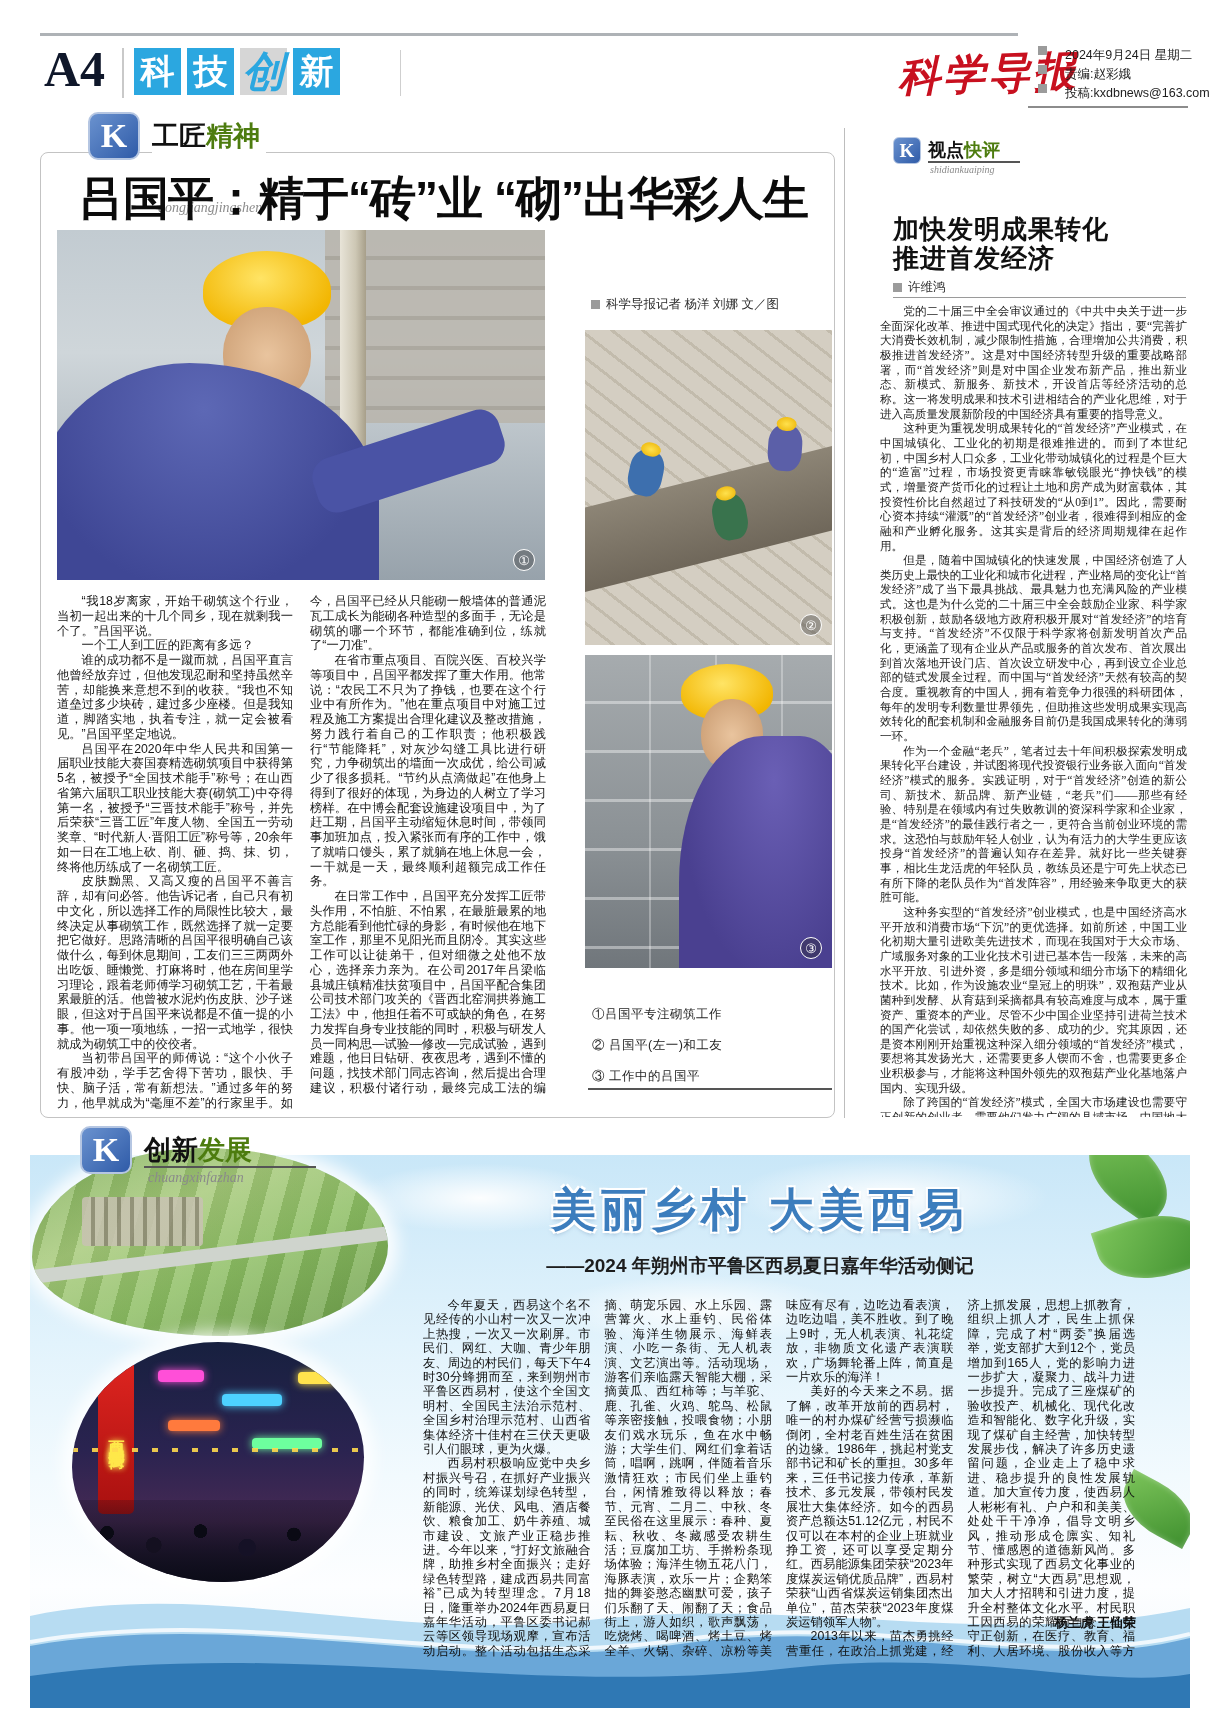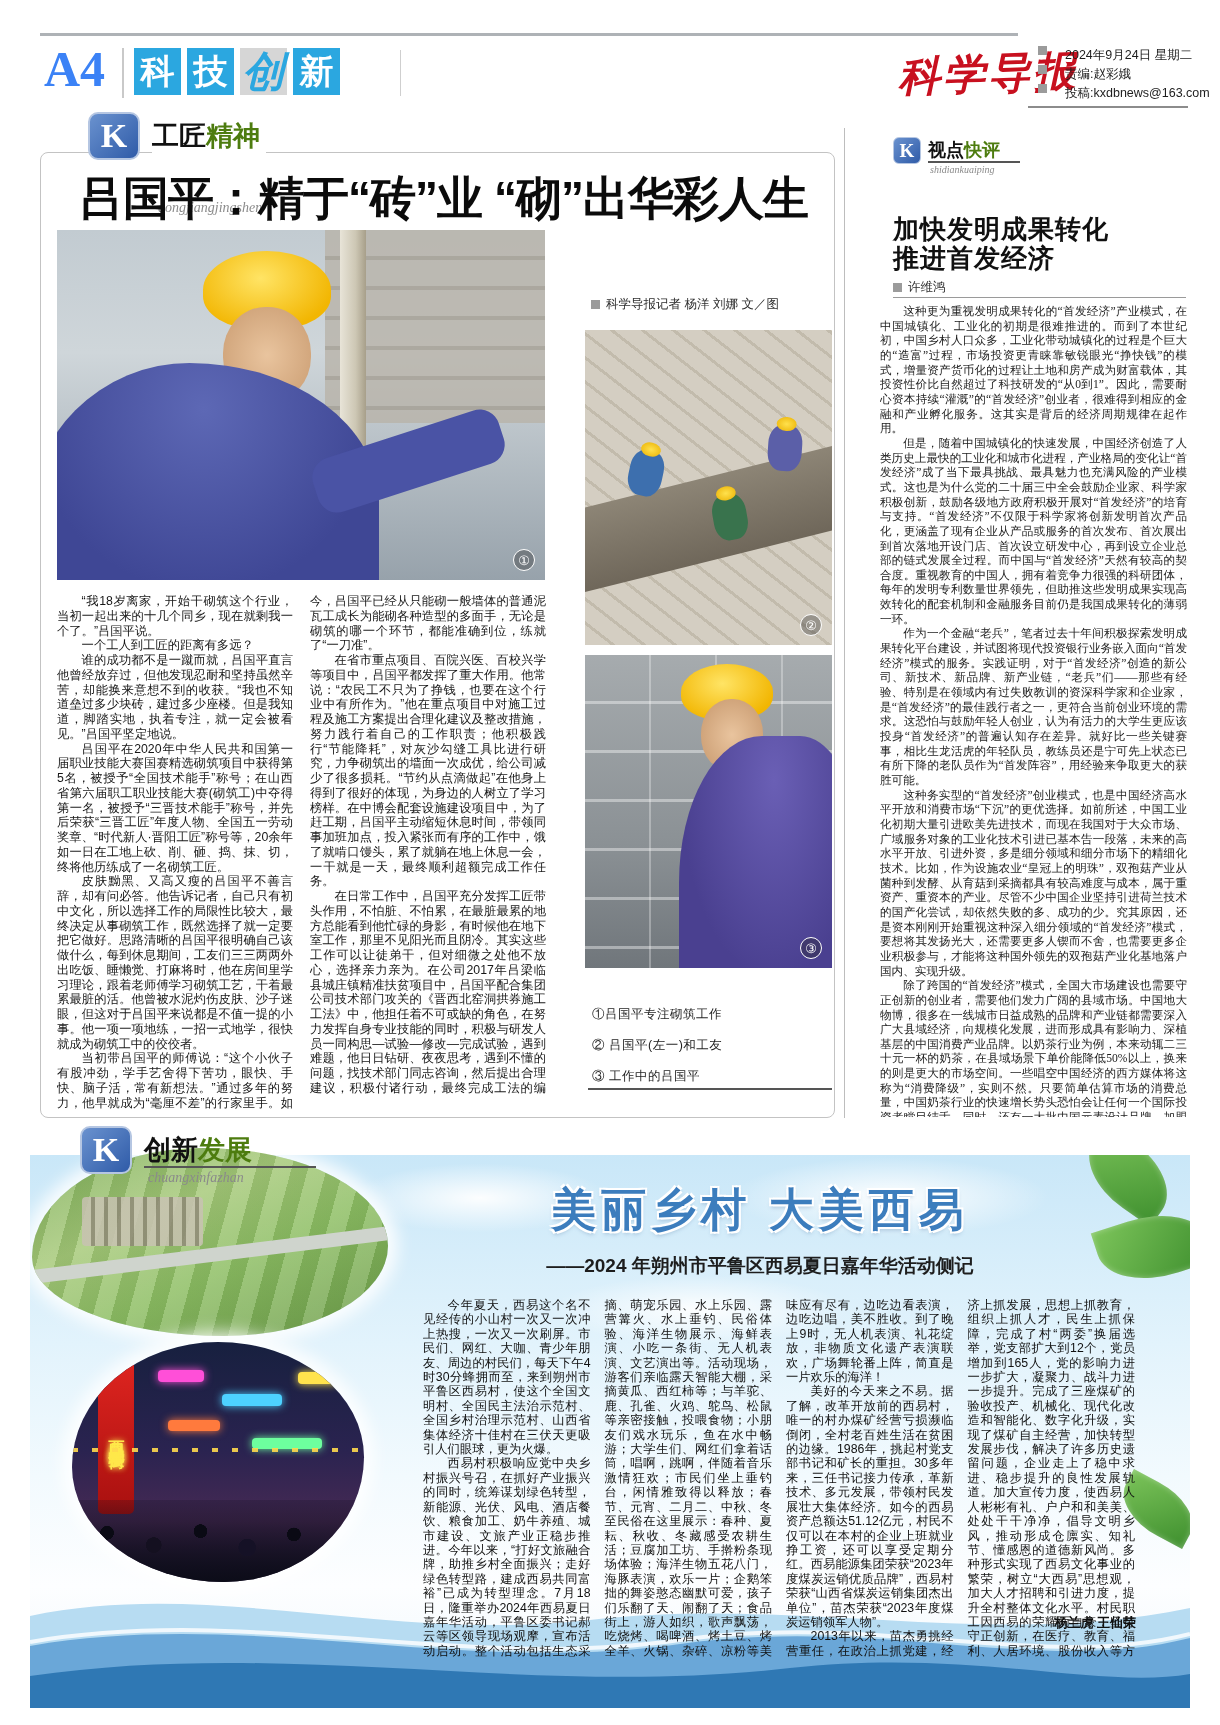--- a/index.html
+++ b/index.html
@@ -1,21 +1,21 @@
 <!DOCTYPE html>
 <html><head>
 <meta charset="utf-8">
 <style>
   * { margin:0; padding:0; box-sizing:border-box; }
   body { background:#e8e8e8; font-family:"Liberation Sans",sans-serif; }
   .page { position:relative; width:1220px; height:1725px; background:#fff; margin:0 auto; overflow:hidden; }
 
   
   .top-rule { position:absolute; left:40px; top:33px; width:978px; height:3px; background:#aeb2b6; }
-  .page-num { position:absolute; left:44px; top:40px; font-family:"Liberation Serif",serif; font-weight:bold; font-size:50px; color:#3b82f6; }
+  .page-num { position:absolute; left:44px; top:40px; font-family:"Liberation Serif",serif; font-weight:bold; font-size:50px; color:#0f172a; }
   .sec-divider { position:absolute; left:122px; top:48px; width:2px; height:50px; background:#c9c9c9; }
   .sec-blocks { position:absolute; left:134px; top:48px; display:flex; gap:6px; }
   .sec-block { width:47px; height:47px; background:#2ba7e0; color:#fff; font-weight:bold; font-size:34px; display:flex; align-items:center; justify-content:center; }
   .sec-block.gray { background:#d6d6d6; color:#2ba7e0; font-family:"Liberation Serif",serif; font-style:italic; font-size:42px; overflow:visible; }
   .sec-divider2 { position:absolute; left:400px; top:50px; width:1px; height:46px; background:#cfcfcf; }
   .masthead { position:absolute; left:898px; top:46px; font-family:"Liberation Serif",serif; font-style:italic; font-weight:bold; font-size:42px; letter-spacing:3px; color:#c8101f; transform:rotate(-2deg); }
   .head-info { position:absolute; left:1038px; top:46px; width:150px; font-size:12.5px; color:#1d1d1d; line-height:19px; }
   .head-info .row { display:flex; align-items:flex-start; gap:18px; white-space:nowrap; }
   .sq { display:inline-block; width:9px; height:9px; background:#9b9b9b; flex:0 0 auto; }
   .head-info-rule { position:absolute; left:1028px; top:106px; width:160px; height:2px; background:#8c8c8c; }
@@ -222,20 +222,21 @@
   <div class="tag-pinyin tag2-pinyin">shidiankuaiping</div>
 
   <div class="cm-title cm-t1">加快发明成果转化</div>
   <div class="cm-title cm-t2">推进首发经济</div>
   <div class="cm-author">
     <span class="sq"></span>
     <span>许维鸿</span>
   </div>
   <div class="cm-rule"></div>
   <div class="cm-body">
+      <p>党的二十届三中全会审议通过的《中共中央关于进一步全面深化改革、推进中国式现代化的决定》指出，要“完善扩大消费长效机制，减少限制性措施，合理增加公共消费，积极推进首发经济”。这是对中国经济转型升级的重要战略部署，而“首发经济”则是对中国企业发布新产品，推出新业态、新模式、新服务、新技术，开设首店等经济活动的总称。这一将发明成果和技术引进相结合的产业化思维，对于进入高质量发展新阶段的中国经济具有重要的指导意义。</p>
       <p>这种更为重视发明成果转化的“首发经济”产业模式，在中国城镇化、工业化的初期是很难推进的。而到了本世纪初，中国乡村人口众多，工业化带动城镇化的过程是个巨大的“造富”过程，市场投资更青睐靠敏锐眼光“挣快钱”的模式，增量资产货币化的过程让土地和房产成为财富载体，其投资性价比自然超过了科技研发的“从0到1”。因此，需要耐心资本持续“灌溉”的“首发经济”创业者，很难得到相应的金融和产业孵化服务。这其实是背后的经济周期规律在起作用。</p>
       <p>但是，随着中国城镇化的快速发展，中国经济创造了人类历史上最快的工业化和城市化进程，产业格局的变化让“首发经济”成了当下最具挑战、最具魅力也充满风险的产业模式。这也是为什么党的二十届三中全会鼓励企业家、科学家积极创新，鼓励各级地方政府积极开展对“首发经济”的培育与支持。“首发经济”不仅限于科学家将创新发明首次产品化，更涵盖了现有企业从产品或服务的首次发布、首次展出到首次落地开设门店、首次设立研发中心，再到设立企业总部的链式发展全过程。而中国与“首发经济”天然有较高的契合度。重视教育的中国人，拥有着竞争力很强的科研团体，每年的发明专利数量世界领先，但助推这些发明成果实现高效转化的配套机制和金融服务目前仍是我国成果转化的薄弱一环。</p>
       <p>作为一个金融“老兵”，笔者过去十年间积极探索发明成果转化平台建设，并试图将现代投资银行业务嵌入面向“首发经济”模式的服务。实践证明，对于“首发经济”创造的新公司、新技术、新品牌、新产业链，“老兵”们——那些有经验、特别是在领域内有过失败教训的资深科学家和企业家，是“首发经济”的最佳践行者之一，更符合当前创业环境的需求。这恐怕与鼓励年轻人创业，认为有活力的大学生更应该投身“首发经济”的普遍认知存在差异。就好比一些关键赛事，相比生龙活虎的年轻队员，教练员还是宁可先上状态已有所下降的老队员作为“首发阵容”，用经验来争取更大的获胜可能。</p>
       <p>这种务实型的“首发经济”创业模式，也是中国经济高水平开放和消费市场“下沉”的更优选择。如前所述，中国工业化初期大量引进欧美先进技术，而现在我国对于大众市场、广域服务对象的工业化技术引进已基本告一段落，未来的高水平开放、引进外资，多是细分领域和细分市场下的精细化技术。比如，作为设施农业“皇冠上的明珠”，双孢菇产业从菌种到发酵、从育菇到采摘都具有较高难度与成本，属于重资产、重资本的产业。尽管不少中国企业坚持引进荷兰技术的国产化尝试，却依然失败的多、成功的少。究其原因，还是资本刚刚开始重视这种深入细分领域的“首发经济”模式，要想将其发扬光大，还需要更多人锲而不舍，也需要更多企业积极参与，才能将这种国外领先的双孢菇产业化基地落户国内、实现升级。</p>
       <p>除了跨国的“首发经济”模式，全国大市场建设也需要守正创新的创业者，需要他们发力广阔的县域市场。中国地大物博，很多在一线城市日益成熟的品牌和产业链都需要深入广大县域经济，向规模化发展，进而形成具有影响力、深植基层的中国消费产业品牌。以奶茶行业为例，本来动辄二三十元一杯的奶茶，在县域场景下单价能降低50%以上，换来的则是更大的市场空间。一些唱空中国经济的西方媒体将这称为“消费降级”，实则不然。只要简单估算市场的消费总量，中国奶茶行业的快速增长势头恐怕会让任何一个国际投资者瞠目结舌。同时，还有一大批中国元素设计品牌、加盟连锁店诞生甚至走出国门。踊跃奔赴县域的创业者或许并不全都理解“首发经济”，但他们的热情是点燃“首发经济”总体氛围的良好助燃剂。要让“首发经济”保持热度，对这些创业者的鼓励与帮扶也不可或缺。</p>
     </div>
 
   <div class="sky">
     <div class="cloud" style="left:320px;top:8px;width:260px;height:70px;"></div>
     <div class="cloud" style="left:700px;top:2px;width:320px;height:80px;"></div>

